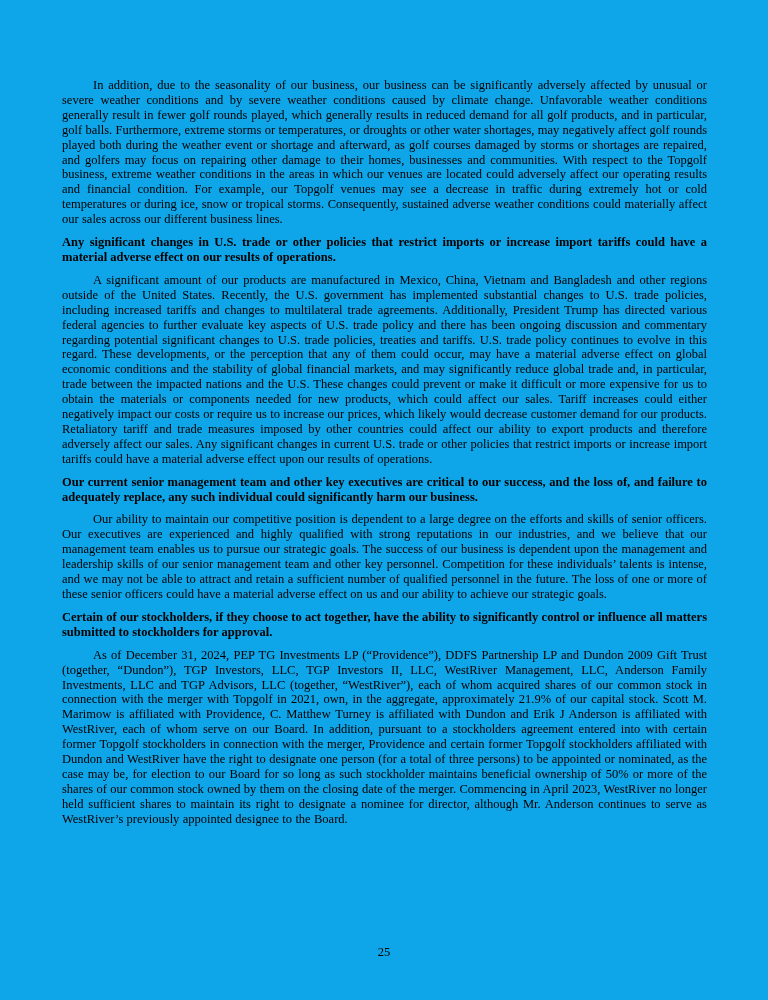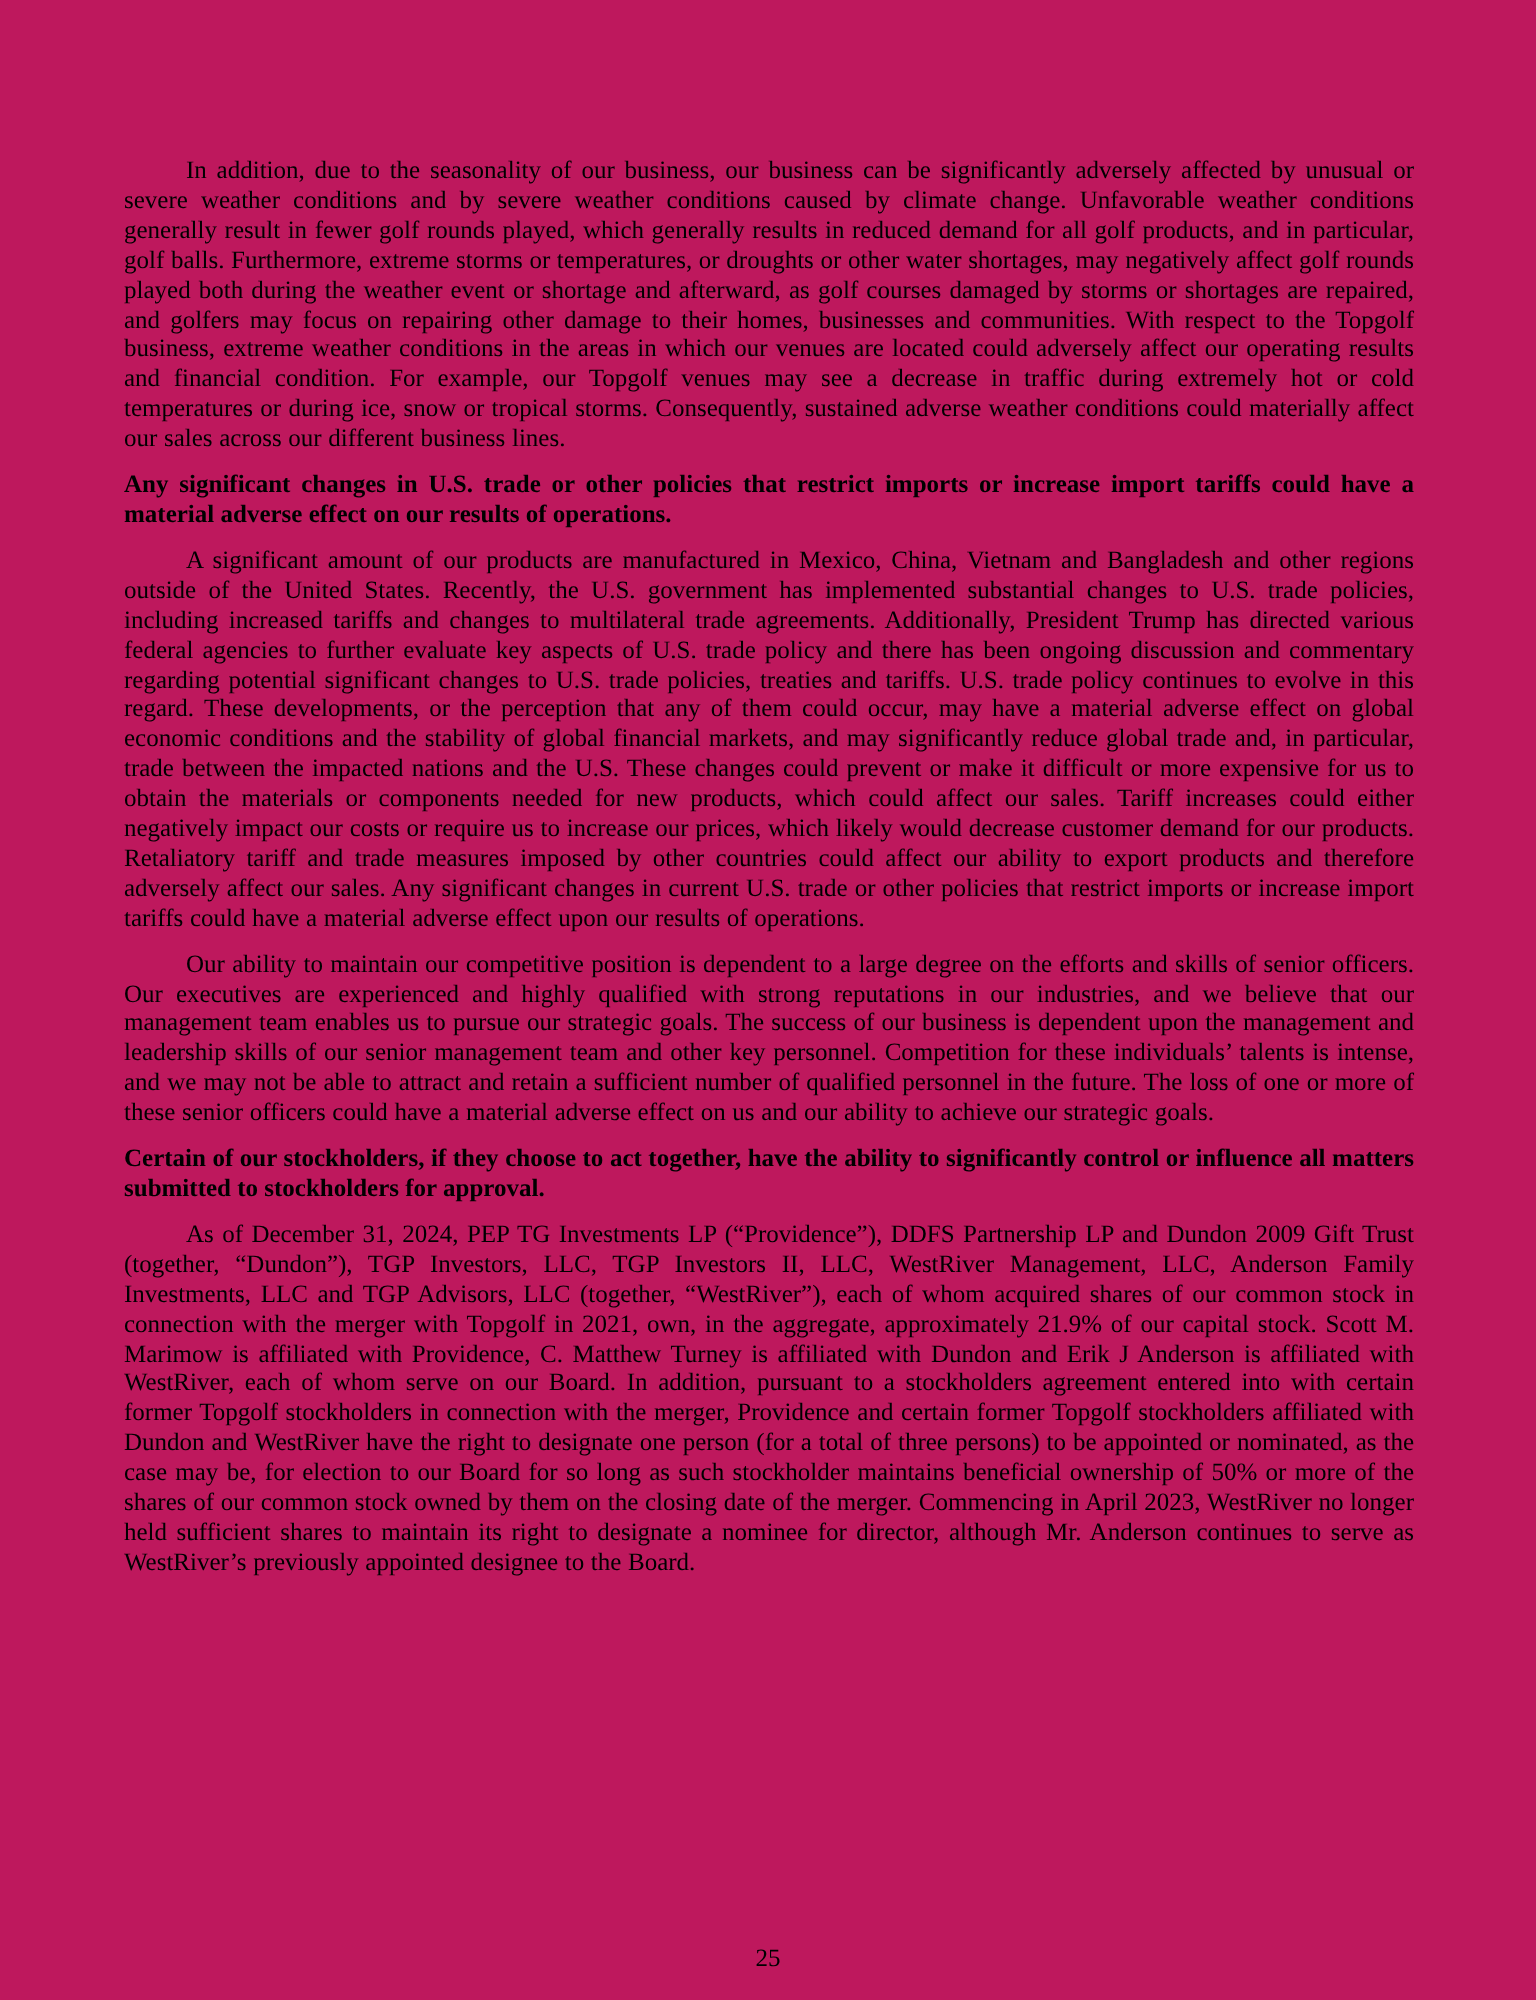--- a/index.html
+++ b/index.html
@@ -4,21 +4,21 @@
 <style>
   html, body {
     margin: 0;
     padding: 0;
     background: #ffffff;
   }
   .page {
     position: relative;
     width: 768px;
     height: 1000px;
-    background: #be185d;
+    background: #0ea5e9;
     color: #000000;
     font-family: "Liberation Serif", "DejaVu Serif", serif;
     overflow: hidden;
     box-sizing: border-box;
   }
   .doc-content {
     position: absolute;
     top: 78px;
     left: 62px;
     width: 645px;
@@ -38,35 +38,35 @@
     font-weight: bold;
     text-indent: 0;
     margin: 0 0 8px 0;
   }
   .page-footer {
     position: absolute;
     top: 942px;
     left: 0;
     width: 768px;
     text-align: center;
-    margin-top: 28px;
   }
   .page-number {
     font-size: 12.5px;
     line-height: 15px;
   }
 </style>
 </head>
 <body>
 
 <div class="page">
   <main class="doc-content">
     <p class="para">In addition, due to the seasonality of our business, our business can be significantly adversely affected by unusual or severe weather conditions and by severe weather conditions caused by climate change. Unfavorable weather conditions generally result in fewer golf rounds played, which generally results in reduced demand for all golf products, and in particular, golf balls. Furthermore, extreme storms or temperatures, or droughts or other water shortages, may negatively affect golf rounds played both during the weather event or shortage and afterward, as golf courses damaged by storms or shortages are repaired, and golfers may focus on repairing other damage to their homes, businesses and communities. With respect to the Topgolf business, extreme weather conditions in the areas in which our venues are located could adversely affect our operating results and financial condition. For example, our Topgolf venues may see a decrease in traffic during extremely hot or cold temperatures or during ice, snow or tropical storms. Consequently, sustained adverse weather conditions could materially affect our sales across our different business lines.</p>
     <p class="heading">Any significant changes in U.S. trade or other policies that restrict imports or increase import tariffs could have a material adverse effect on our results of operations.</p>
     <p class="para">A significant amount of our products are manufactured in Mexico, China, Vietnam and Bangladesh and other regions outside of the United States. Recently, the U.S. government has implemented substantial changes to U.S. trade policies, including increased tariffs and changes to multilateral trade agreements. Additionally, President Trump has directed various federal agencies to further evaluate key aspects of U.S. trade policy and there has been ongoing discussion and commentary regarding potential significant changes to U.S. trade policies, treaties and tariffs. U.S. trade policy continues to evolve in this regard. These developments, or the perception that any of them could occur, may have a material adverse effect on global economic conditions and the stability of global financial markets, and may significantly reduce global trade and, in particular, trade between the impacted nations and the U.S. These changes could prevent or make it difficult or more expensive for us to obtain the materials or components needed for new products, which could affect our sales. Tariff increases could either negatively impact our costs or require us to increase our prices, which likely would decrease customer demand for our products. Retaliatory tariff and trade measures imposed by other countries could affect our ability to export products and therefore adversely affect our sales. Any significant changes in current U.S. trade or other policies that restrict imports or increase import tariffs could have a material adverse effect upon our results of operations.</p>
+    <p class="heading">Our current senior management team and other key executives are critical to our success, and the loss of, and failure to adequately replace, any such individual could significantly harm our business.</p>
     <p class="para">Our ability to maintain our competitive position is dependent to a large degree on the efforts and skills of senior officers. Our executives are experienced and highly qualified with strong reputations in our industries, and we believe that our management team enables us to pursue our strategic goals. The success of our business is dependent upon the management and leadership skills of our senior management team and other key personnel. Competition for these individuals’ talents is intense, and we may not be able to attract and retain a sufficient number of qualified personnel in the future. The loss of one or more of these senior officers could have a material adverse effect on us and our ability to achieve our strategic goals.</p>
     <p class="heading">Certain of our stockholders, if they choose to act together, have the ability to significantly control or influence all matters submitted to stockholders for approval.</p>
     <p class="para">As of December 31, 2024, PEP TG Investments LP (“Providence”), DDFS Partnership LP and Dundon 2009 Gift Trust (together, “Dundon”), TGP Investors, LLC, TGP Investors II, LLC, WestRiver Management, LLC, Anderson Family Investments, LLC and TGP Advisors, LLC (together, “WestRiver”), each of whom acquired shares of our common stock in connection with the merger with Topgolf in 2021, own, in the aggregate, approximately 21.9% of our capital stock. Scott M. Marimow is affiliated with Providence, C. Matthew Turney is affiliated with Dundon and Erik J Anderson is affiliated with WestRiver, each of whom serve on our Board. In addition, pursuant to a stockholders agreement entered into with certain former Topgolf stockholders in connection with the merger, Providence and certain former Topgolf stockholders affiliated with Dundon and WestRiver have the right to designate one person (for a total of three persons) to be appointed or nominated, as the case may be, for election to our Board for so long as such stockholder maintains beneficial ownership of 50% or more of the shares of our common stock owned by them on the closing date of the merger. Commencing in April 2023, WestRiver no longer held sufficient shares to maintain its right to designate a nominee for director, although Mr. Anderson continues to serve as WestRiver’s previously appointed designee to the Board.</p>
   </main>
   <footer class="page-footer">
     <span class="page-number">25</span>
   </footer>
 </div>
 
 </body></html>

